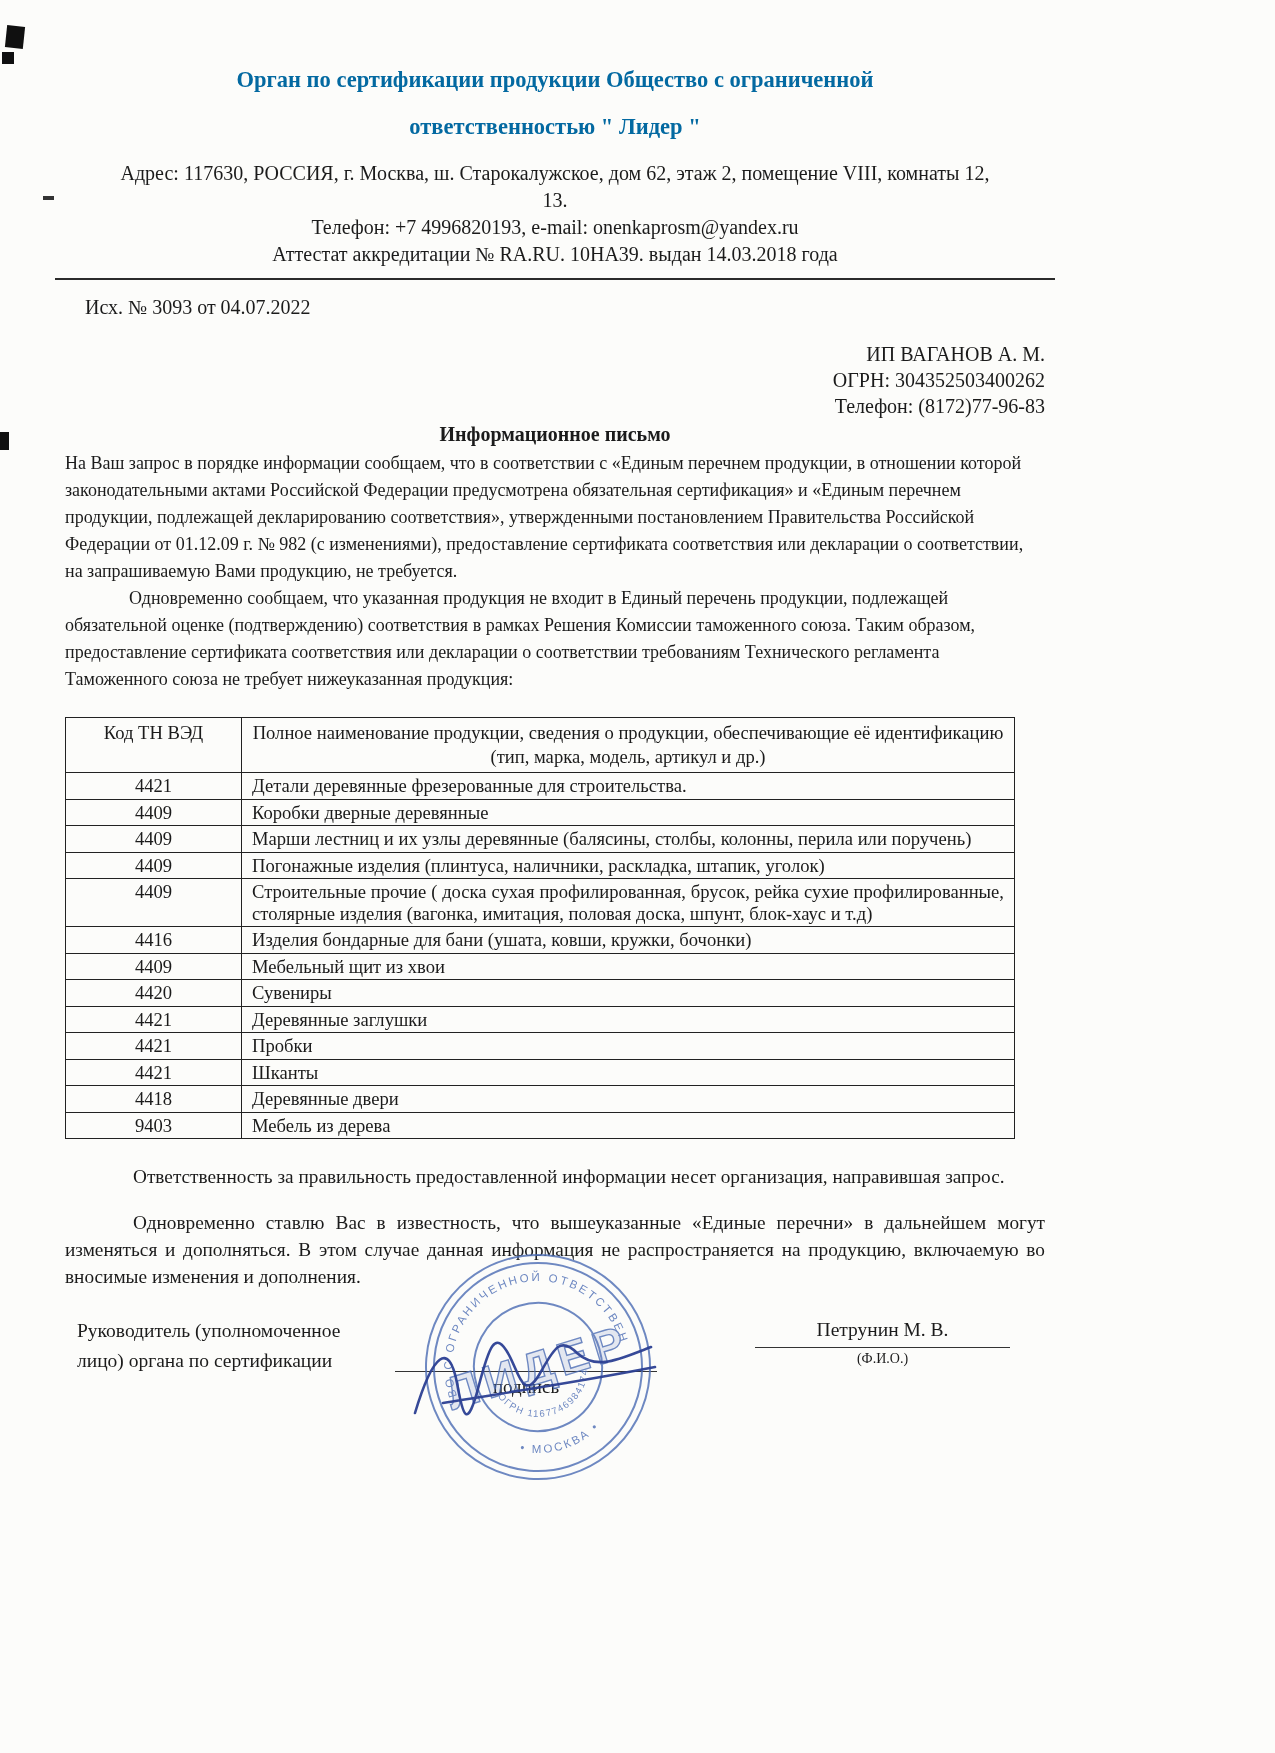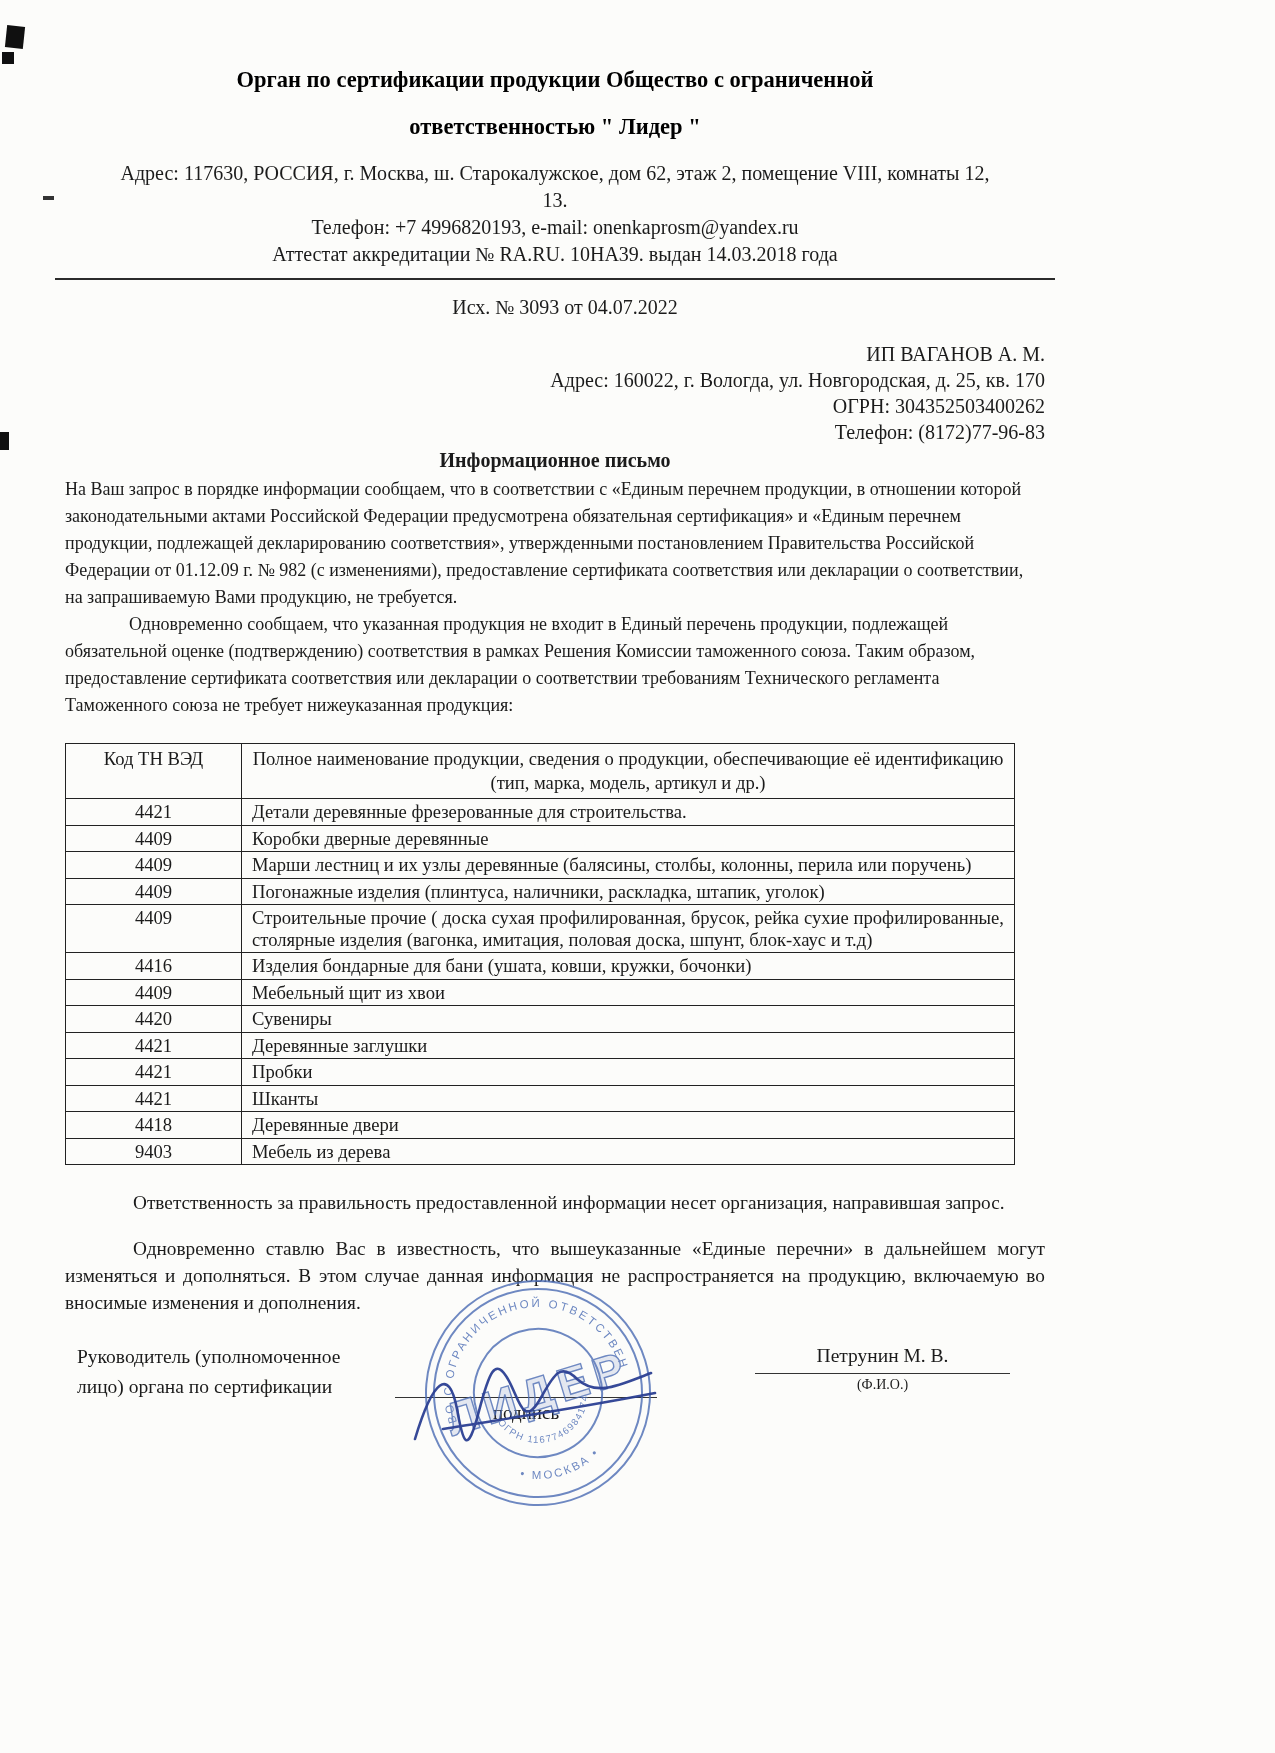--- a/index.html
+++ b/index.html
@@ -1,26 +1,26 @@
 <!DOCTYPE html>
 <html><head>
 <meta charset="utf-8">
 <title>Информационное письмо</title>
 <style>
   * { box-sizing: border-box; }
   html, body { margin: 0; padding: 0; background: #ffffff; }
   body { width: 1275px; font-family: "Liberation Serif", "DejaVu Serif", serif; color: #1b1b1b; }
   .page { position: relative; width: 1275px; height: 1753px; background: #fcfcfa; overflow: hidden; padding: 56px 230px 0 65px; }
 
-  .letterhead-title { text-align: center; font-weight: bold; font-size: 22.5px; line-height: 47px; color: #000000; }
+  .letterhead-title { text-align: center; font-weight: bold; font-size: 22.5px; line-height: 47px; color: #0369a1; }
   .letterhead { margin-top: 10px; }
   .letterhead-line { text-align: center; font-size: 20px; line-height: 27px; }
   .rule { border: none; border-top: 2px solid #2b2b2b; margin: 10px -10px 0 -10px; }
 
-  .outgoing { margin: 16px 0 0 20px; font-size: 20px; text-align: center; }
+  .outgoing { margin: 16px 0 0 20px; font-size: 20px; }
 
   .addressee { margin-top: 22px; text-align: right; font-size: 20px; line-height: 26px; }
 
   .subject { text-align: center; font-weight: bold; font-size: 20px; margin-top: 4px; }
 
   .para { font-size: 18px; line-height: 27px; text-align: left; margin: 4px 0 0 0; }
   .para.indented { text-indent: 64px; margin-top: 0; }
 
   .products { border-collapse: collapse; width: 950px; margin-top: 24px; font-size: 18.6px; }
   .products th, .products td { border: 1.5px solid #222; vertical-align: top; }
@@ -74,21 +74,20 @@
     <div class="letterhead-line">Телефон: +7 4996820193, e-mail: onenkaprosm@yandex.ru</div>
     <div class="letterhead-line">Аттестат аккредитации № RA.RU. 10НА39. выдан 14.03.2018 года</div>
   </div>
 
   <hr class="rule">
 
   <div class="outgoing">Исх. № 3093  от  04.07.2022</div>
 
   <div class="addressee">
     <div>ИП ВАГАНОВ А. М.</div>
-    <div>Адрес: 160022, г. Вологда, ул. Новгородская, д. 25, кв. 170</div>
     <div>ОГРН: 304352503400262</div>
     <div>Телефон: (8172)77-96-83</div>
   </div>
 
   <div class="subject">Информационное письмо</div>
 
   <p class="para">На Ваш запрос в порядке информации сообщаем, что в соответствии с «Единым перечнем продукции, в отношении которой законодательными актами Российской Федерации предусмотрена обязательная сертификация» и «Единым перечнем продукции, подлежащей декларированию соответствия», утвержденными постановлением Правительства Российской Федерации от 01.12.09 г. № 982 (с изменениями), предоставление сертификата соответствия или декларации о соответствии, на запрашиваемую Вами продукцию, не требуется.</p>
   <p class="para indented">Одновременно сообщаем, что указанная продукция не входит в Единый перечень продукции, подлежащей обязательной оценке (подтверждению) соответствия в рамках Решения Комиссии таможенного союза. Таким образом, предоставление сертификата соответствия или декларации о соответствии требованиям Технического регламента Таможенного союза не требует нижеуказанная продукция:</p>
 
   <table class="products">

